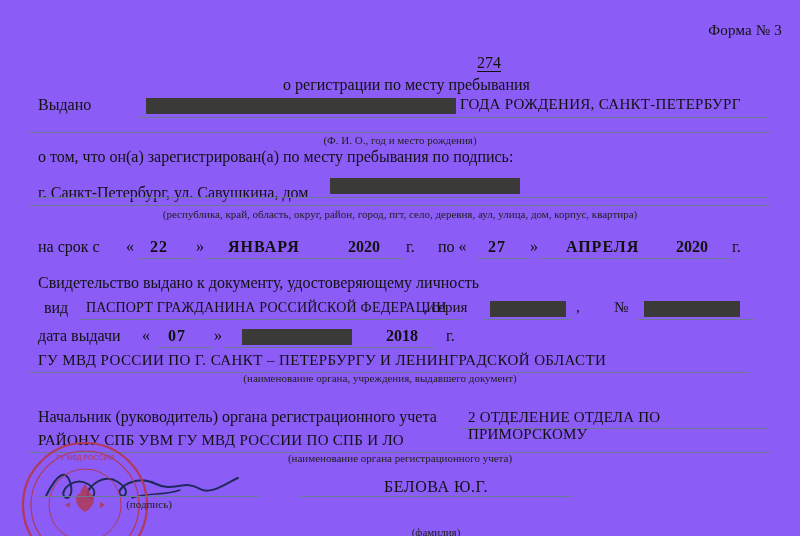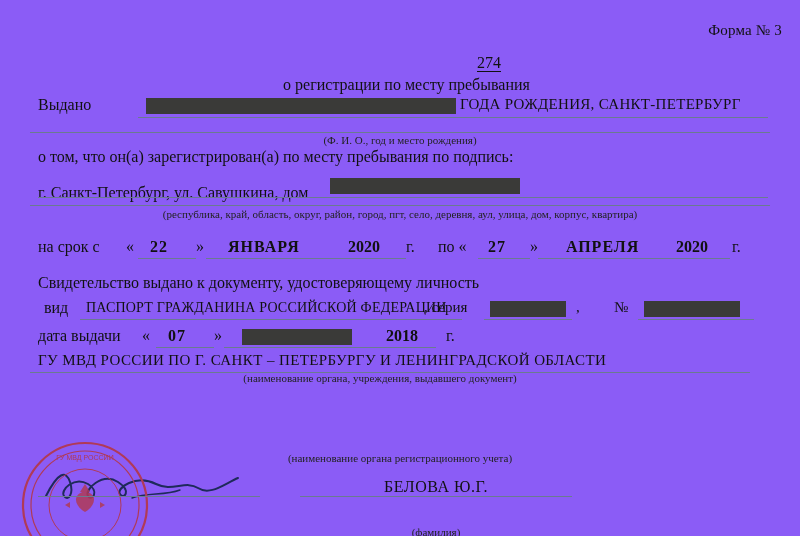--- a/index.html
+++ b/index.html
@@ -228,20 +228,29 @@
     <div class="u" style="left:118px; width:58px;"></div>
     <div class="u" style="left:186px; width:212px;"></div>
   </div>
 
   <div class="abs row-organ">
     <span class="t">ГУ  МВД  РОССИИ  ПО  Г. САНКТ – ПЕТЕРБУРГУ  И  ЛЕНИНГРАДСКОЙ ОБЛАСТИ</span>
     <div class="u"></div>
   </div>
   <div class="abs small-center cap-organ">(наименование органа, учреждения, выдавшего документ)</div>
 
+  <div class="abs row-chief">
+    <span class="t">Начальник (руководитель) органа регистрационного учета</span>
+    <span class="v">2 ОТДЕЛЕНИЕ ОТДЕЛА  ПО ПРИМОРСКОМУ</span>
+    <div class="u"></div>
+  </div>
+  <div class="abs row-chief2">
+    <span class="v">РАЙОНУ СПБ УВМ  ГУ  МВД РОССИИ  ПО СПБ  И  ЛО</span>
+    <div class="u"></div>
+  </div>
   <div class="abs small-center cap-organ2">(наименование органа регистрационного учета)</div>
 
   <svg class="abs signature" viewBox="0 0 210 44">
     <path d="M6 34 C 18 10, 26 8, 30 20 C 34 32, 28 40, 24 34 C 20 28, 34 14, 48 22 C 60 29, 52 40, 48 34 C 44 28, 62 10, 78 20 C 92 29, 84 38, 80 32 C 76 26, 96 12, 116 22 C 132 30, 146 18, 158 26 C 170 34, 184 22, 198 16" fill="none" stroke="#1e2a5a" stroke-width="2" stroke-linecap="round"></path>
     <path d="M92 36 C 108 30, 124 34, 140 28" fill="none" stroke="#1e2a5a" stroke-width="1.4" stroke-linecap="round"></path>
   </svg>
 
   <div class="abs stamp">
     <svg width="130" height="130" viewBox="0 0 130 130">
       <circle cx="65" cy="65" r="62" fill="none" stroke="#b03a57" stroke-width="2.2"></circle>
@@ -253,18 +262,19 @@
         <path d="M50 62 l-5 3 l5 3 z"></path>
         <path d="M80 62 l5 3 l-5 3 z"></path>
       </g>
       <text x="65" y="20" font-size="7" fill="#b03a57" text-anchor="middle" font-family="Liberation Sans, sans-serif">ГУ МВД РОССИИ</text>
       <text x="65" y="114" font-size="7" fill="#b03a57" text-anchor="middle" font-family="Liberation Sans, sans-serif">ЛЕНИНГРАДСКОЙ ОБЛ.</text>
     </svg>
     
   </div>
 
   <div class="abs sig-line-left"></div>
+  <div class="abs small-center cap-sign">(подпись)</div>
 
   <div class="abs fam-name">БЕЛОВА Ю.Г.</div>
   <div class="abs sig-line-right"></div>
   <div class="abs small-center cap-fam">(фамилия)</div>
 
 </div>
 
 </body></html>

